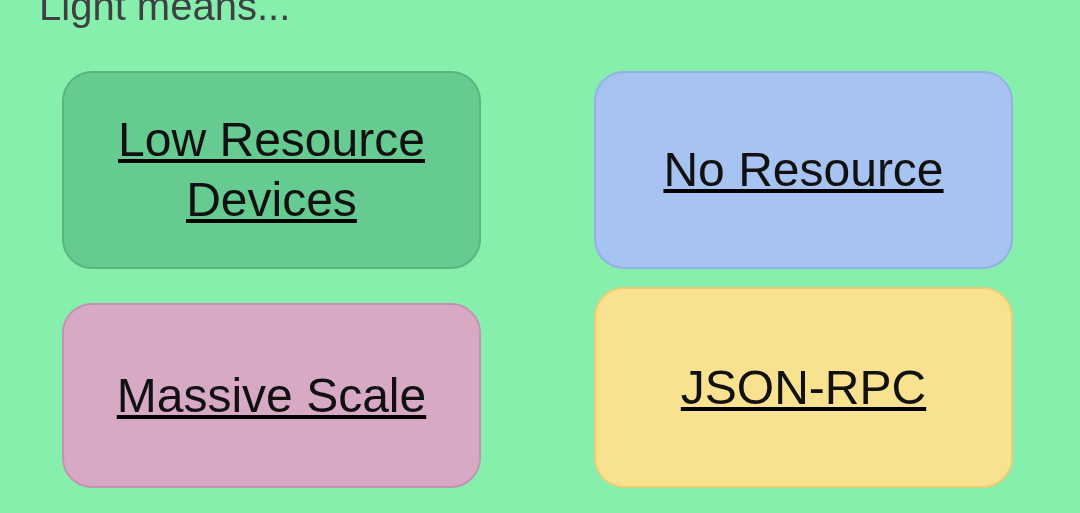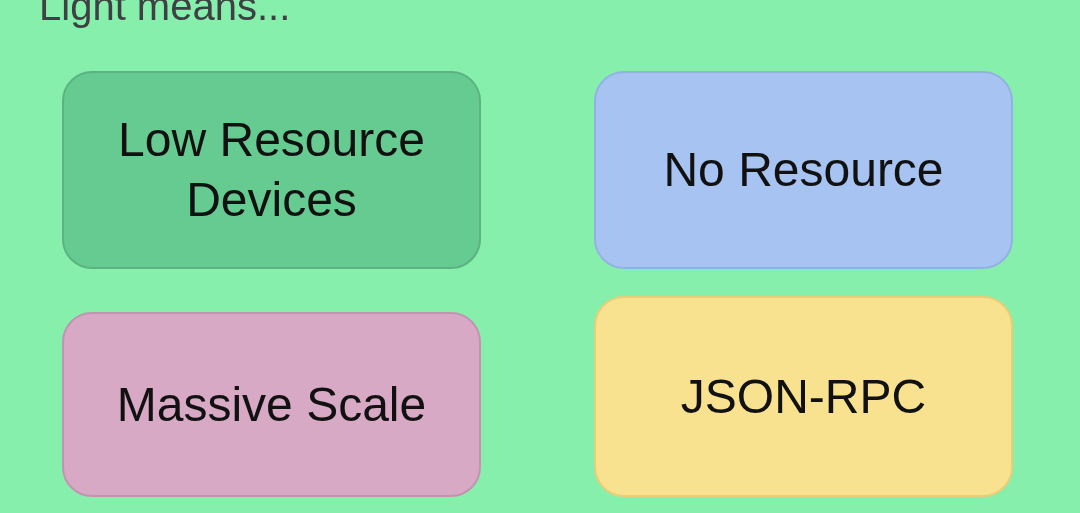--- a/index.html
+++ b/index.html
@@ -27,21 +27,22 @@
   .card-grid {
     position: absolute;
     left: 62px;
     top: 71px;
     width: 951px;
     height: 438px;
     display: grid;
     grid-template-columns: 419px 419px;
     grid-template-rows: 198px 201px;
     justify-content: space-between;
-    row-gap: 27px;
+    row-gap: 18px;
+    text-decoration: underline;
   }
   .card {
     border-radius: 30px;
     border: 2px solid transparent;
     box-sizing: border-box;
     display: flex;
     align-items: center;
     justify-content: center;
     text-align: center;
   }

